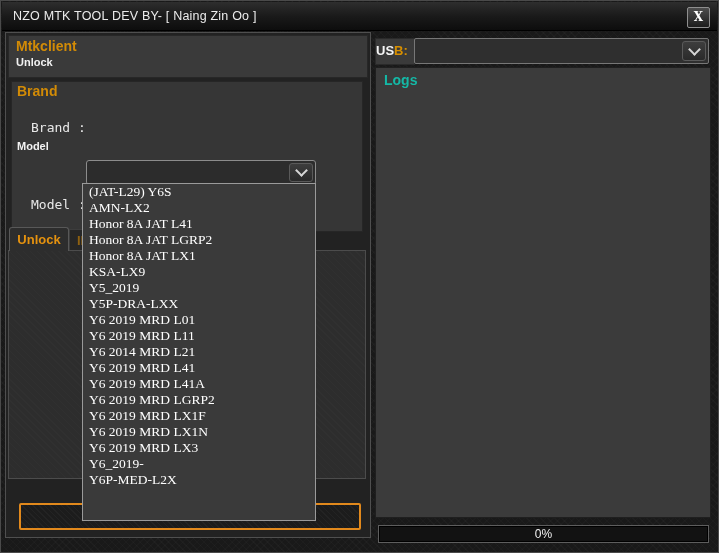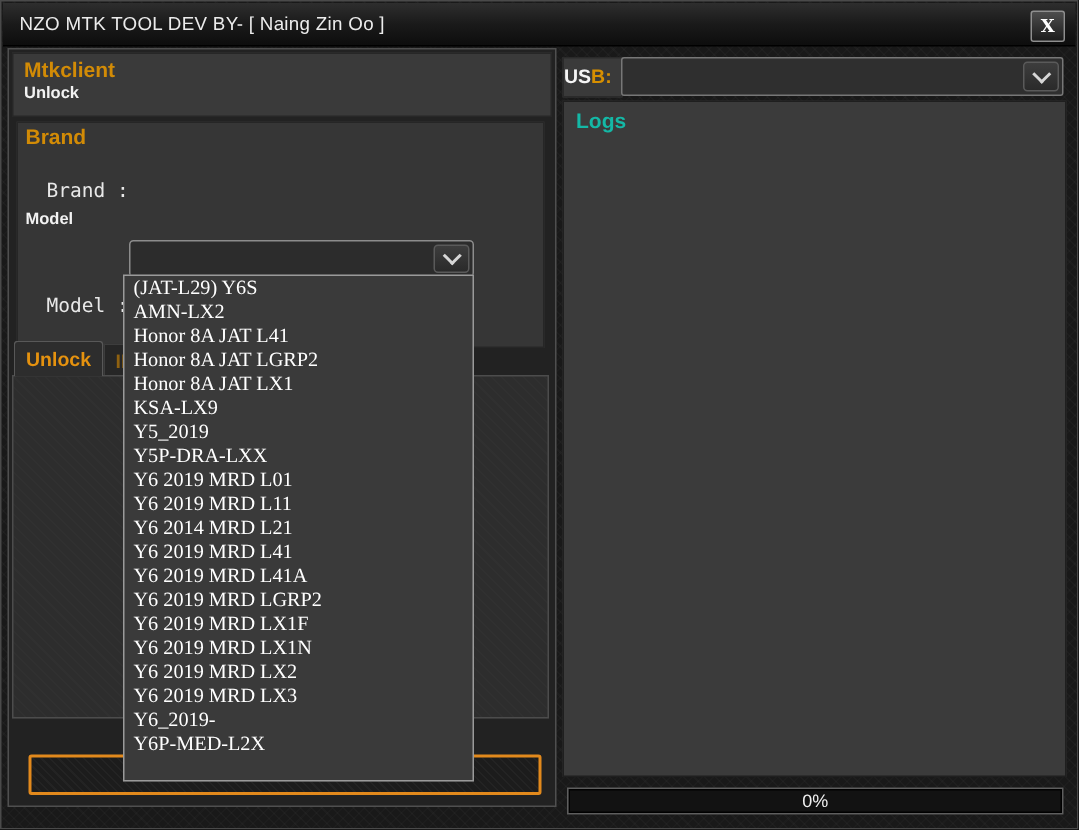--- a/index.html
+++ b/index.html
@@ -200,21 +200,20 @@
       <div class="item">Y5_2019</div>
       <div class="item">Y5P-DRA-LXX</div>
       <div class="item">Y6 2019 MRD L01</div>
       <div class="item">Y6 2019 MRD L11</div>
       <div class="item">Y6 2014 MRD L21</div>
       <div class="item">Y6 2019 MRD L41</div>
       <div class="item">Y6 2019 MRD L41A</div>
       <div class="item">Y6 2019 MRD LGRP2</div>
       <div class="item">Y6 2019 MRD LX1F</div>
       <div class="item">Y6 2019 MRD LX1N</div>
-      <div class="item">Y6 2019 MRD LX2</div>
       <div class="item">Y6 2019 MRD LX3</div>
       <div class="item">Y6_2019-</div>
       <div class="item">Y6P-MED-L2X</div>
     </div>
 
   <div class="usb-box"><span class="usb-white">US</span><span class="usb-orange">B:</span></div>
   <div class="combo usb-combo">
     <div class="arrow">
         <div class="chev"></div>
       </div>

